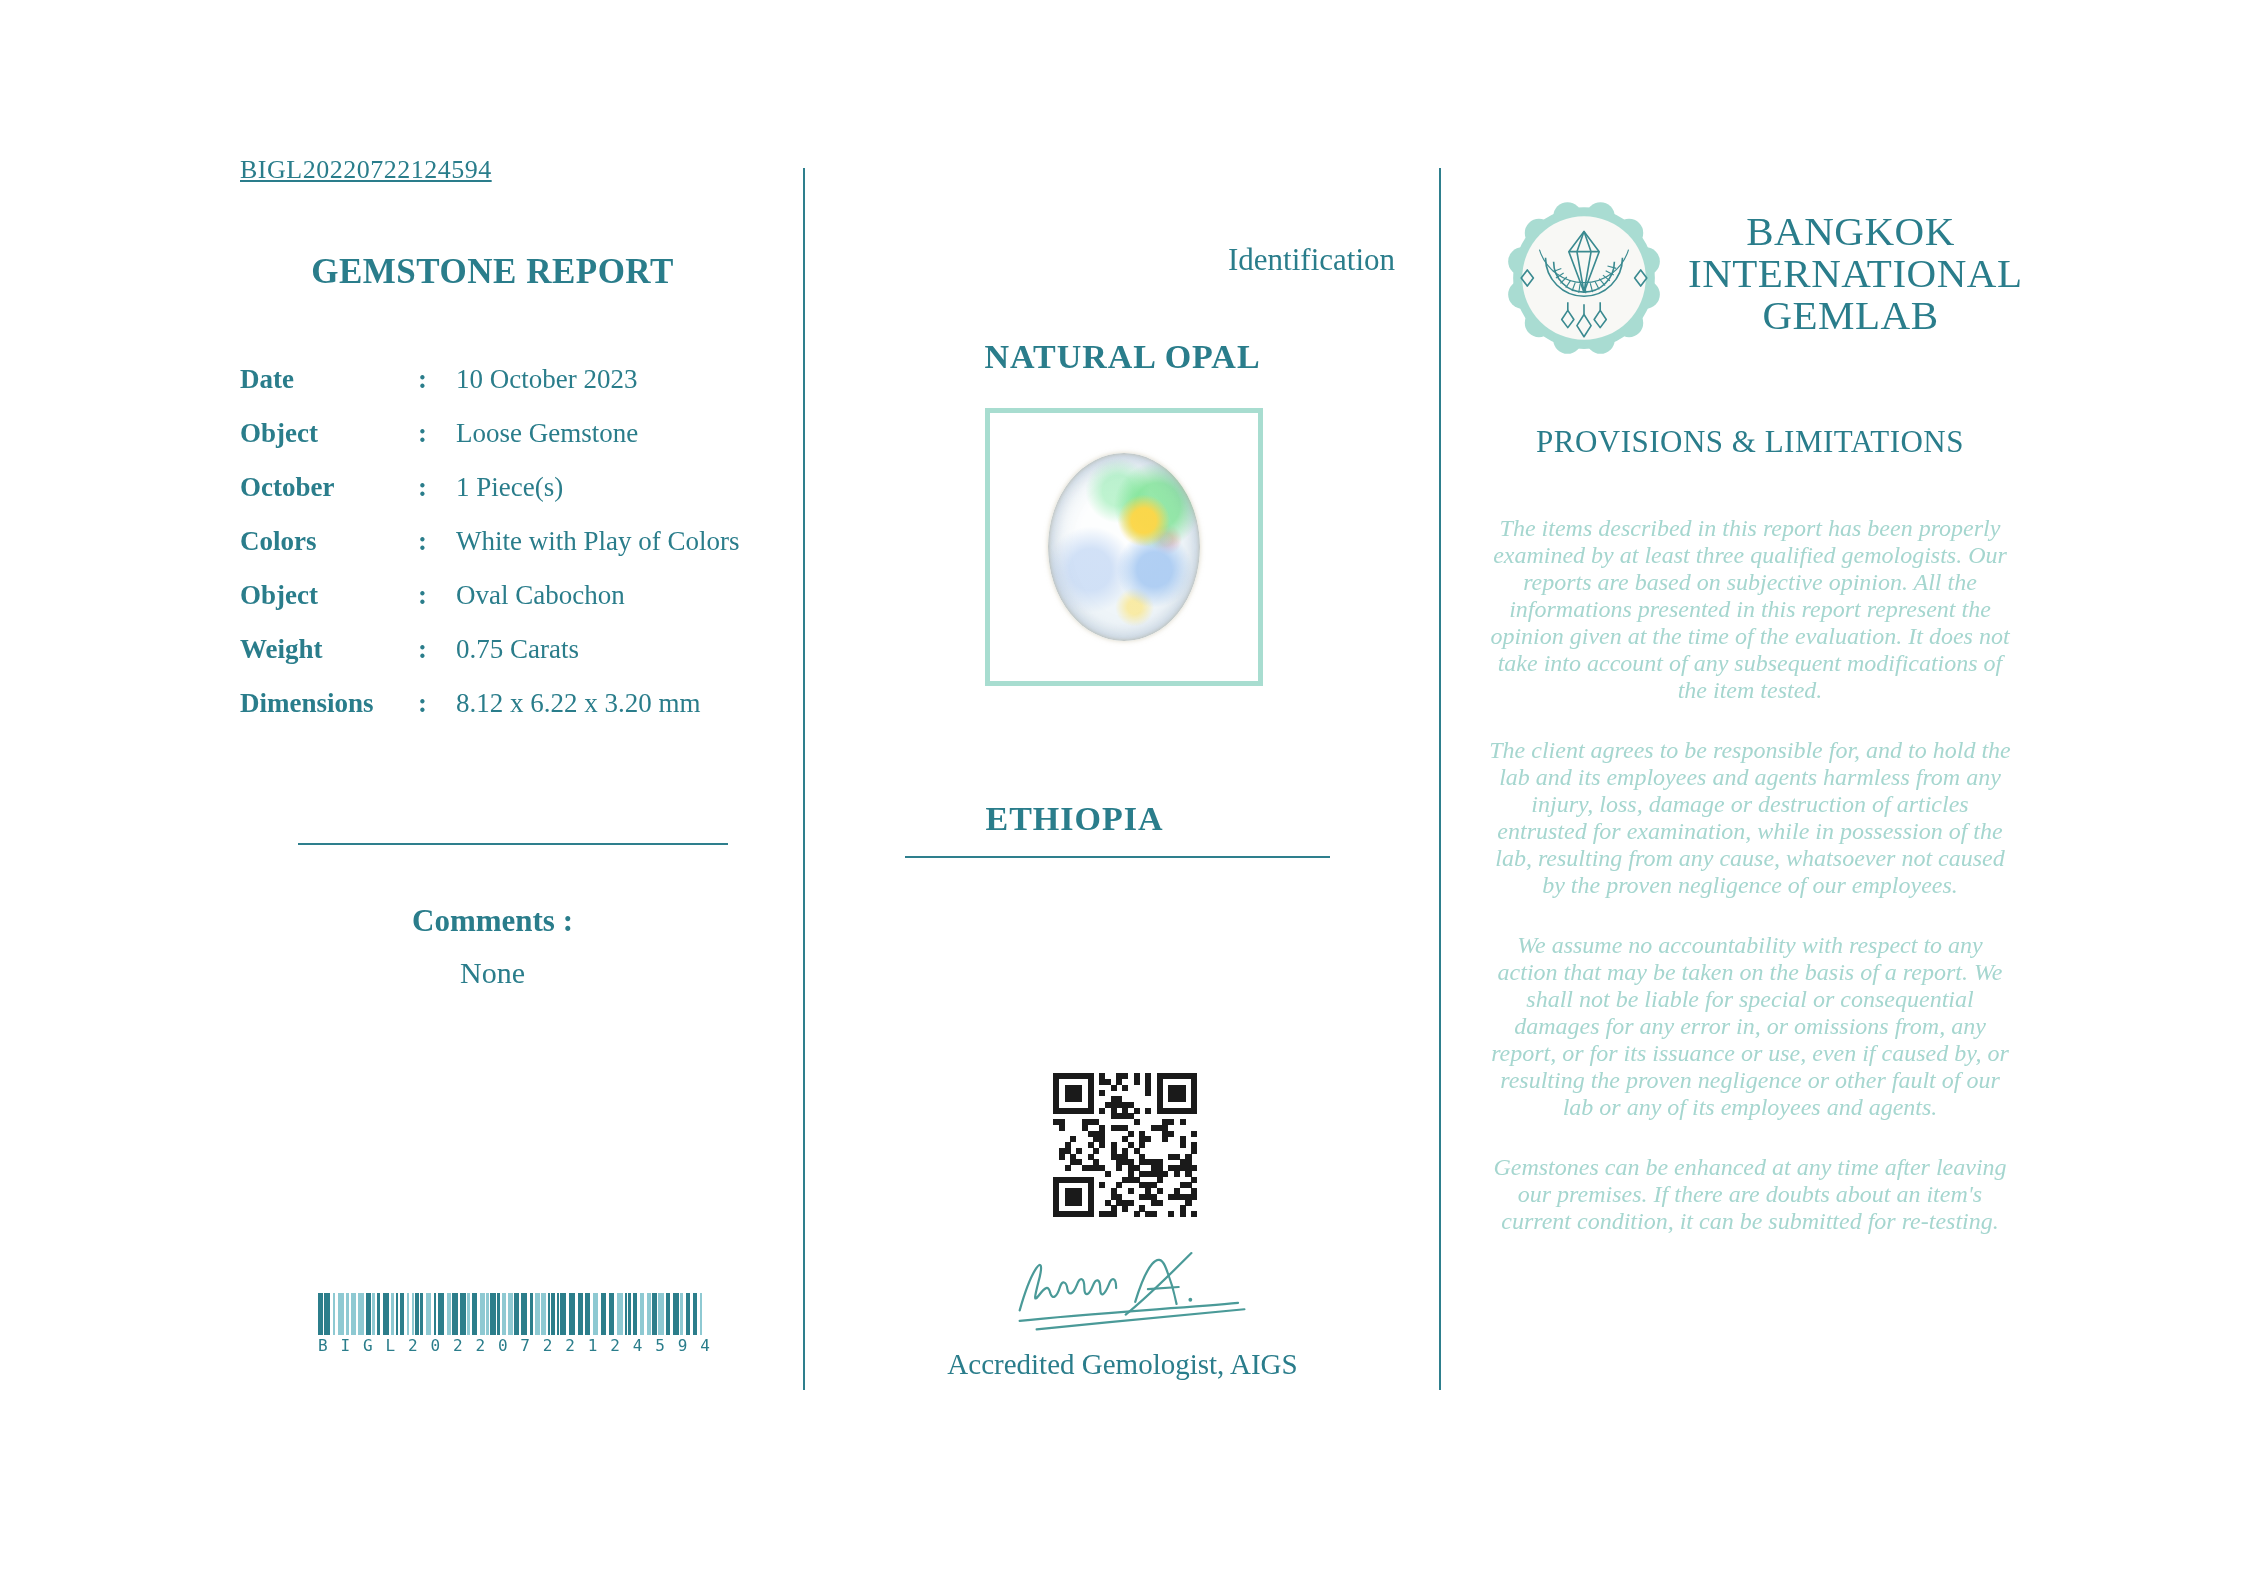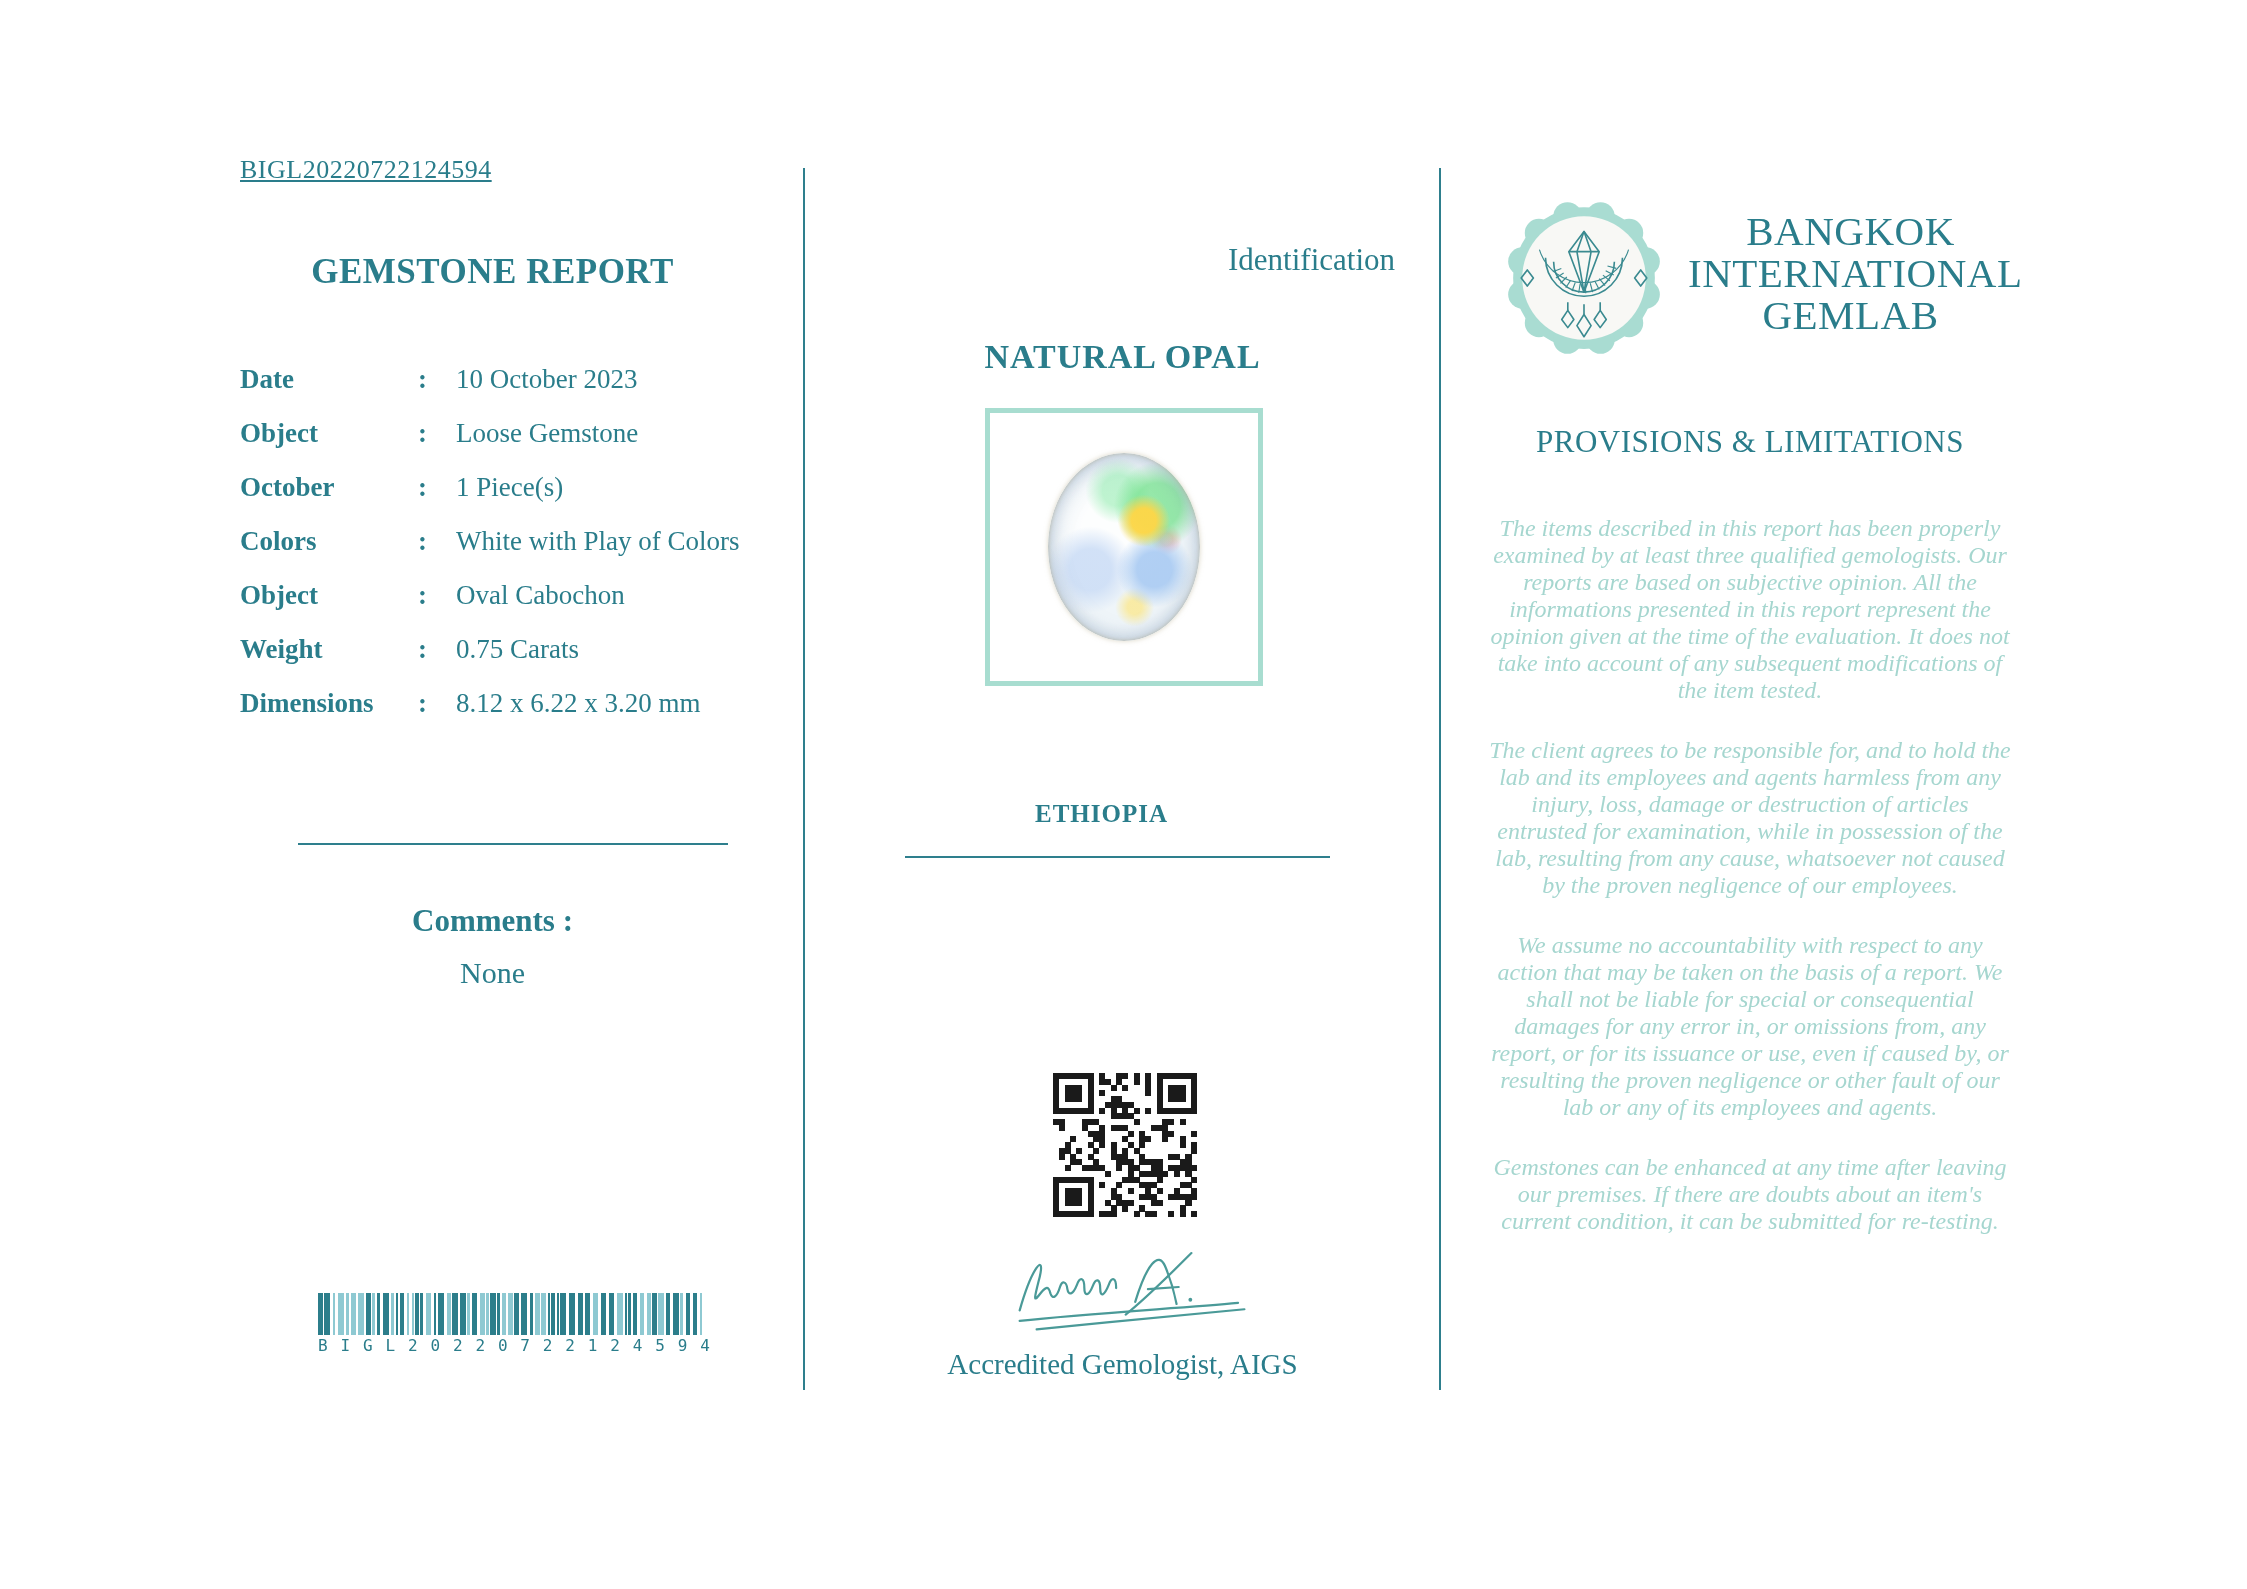--- a/index.html
+++ b/index.html
@@ -50,22 +50,22 @@
       radial-gradient(circle at 70% 62%, rgba(165,200,242,.85) 0 11%, rgba(165,200,242,0) 24%),
       radial-gradient(circle at 28% 62%, rgba(205,222,246,.9) 0 13%, rgba(205,222,246,0) 27%),
       radial-gradient(circle at 78% 46%, rgba(246,150,150,.55) 0 4%, rgba(246,150,150,0) 10%),
       radial-gradient(circle at 57% 82%, rgba(255,228,110,.6) 0 4%, rgba(255,228,110,0) 11%),
       radial-gradient(circle at 40% 40%, rgba(255,255,255,.9) 0 18%, rgba(255,255,255,0) 45%),
       radial-gradient(ellipse at 50% 50%, #eff5f9 0 58%, #dde9f1 78%, #ccd6e0 100%);
     box-shadow: inset 0 0 20px rgba(120,140,170,.5), inset 0 0 4px rgba(200,180,120,.6),
                 0 0 5px rgba(190,180,150,.55);
   }
   .origin-label { position:absolute; left:850px; top:748px; width:545px; text-align:center; font-size:31px; }
-  .origin-value { position:absolute; left:829px; top:800px; width:545px; text-align:center;
-                  font-size:25px; font-weight:bold; letter-spacing:1px; }
+  .origin-value { position:absolute; left:802px; top:800px; width:545px; text-align:center;
+                  font-size:34px; font-weight:bold; letter-spacing:1px; }
   .divider-center { left:905px; top:856px; width:425px; }
   .qr { position:absolute; left:1053px; top:1073px; width:144px; height:144px; }
   .signature-wrap { position:absolute; left:990px; top:1232px; width:265px; height:110px; }
   .gemologist { position:absolute; left:850px; top:1348px; width:545px; text-align:center; font-size:29px; }
 
   
   .logo-wrap { position:absolute; left:1503px; top:197px; width:162px; height:162px; }
   .lab-name  { position:absolute; left:1688px; top:210px; width:325px; text-align:center;
                font-size:41px; line-height:42px; letter-spacing:.5px; }
   .provisions-title { position:absolute; left:1488px; top:424px; width:524px; text-align:center;

